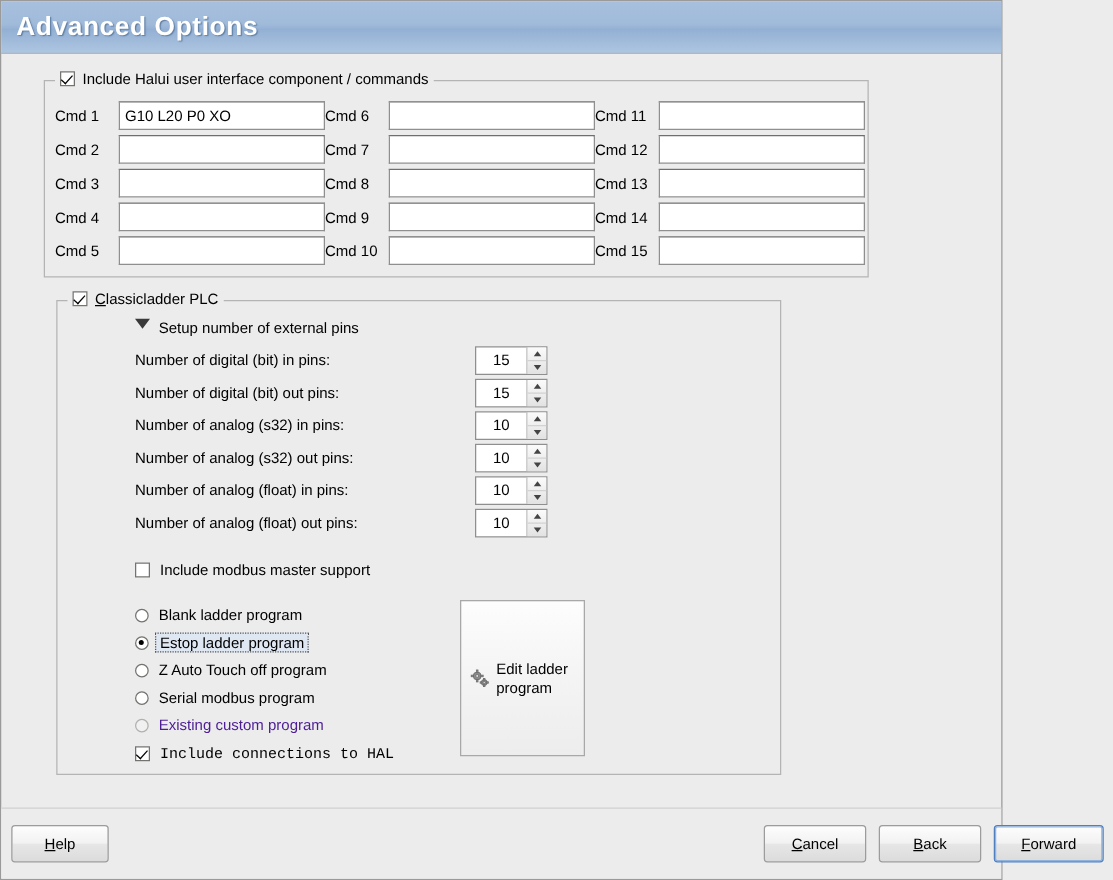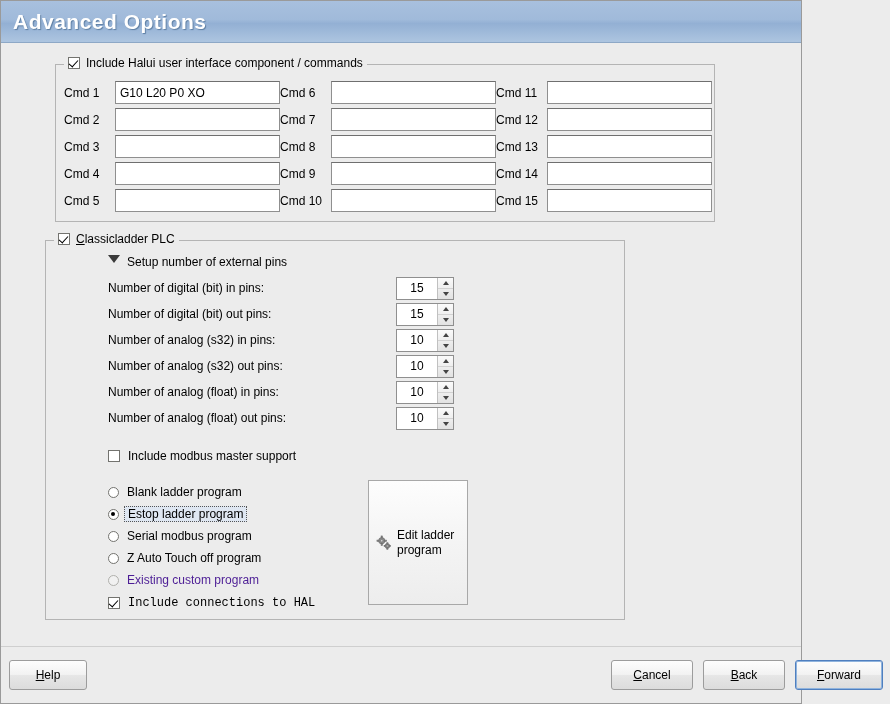--- a/index.html
+++ b/index.html
@@ -115,21 +115,21 @@
   }
   .rb.disabled {
     border-color: #b0b0ac;
     background: #f1f1f1;
   }
   
   #halui-frame {
     height: 158px;
     margin-top: 10px;
     width: 660px;
-    margin-left: 40px;
+    margin-left: 20px;
   }
   .cmd-grid {
     display: grid;
     grid-template-columns: repeat(3, 1fr);
     column-gap: 0px;
     row-gap: 4px;
     padding: 16px 8px 8px 8px;
     box-sizing: border-box;
   }
   .cmd-cell {
@@ -180,21 +180,20 @@
     border-left: 6px solid transparent;
     border-right: 6px solid transparent;
     border-top: 8px solid #3a3a3a;
     display: inline-block;
   }
   .pin-row {
     display: flex;
     align-items: center;
     height: 26px;
     margin-left: 52px;
-    gap: 16px;
   }
   .pin-label {
     width: 272px;
     font-size: 12px;
   }
   .spin {
     display: flex;
     width: 58px;
     height: 23px;
     border: 1px solid #8f8f8f;
@@ -537,25 +536,25 @@
           <div class="radio-row">
             <span class="rb"></span>
             <span class="lbl">Blank ladder program</span>
           </div>
           <div class="radio-row">
             <span class="rb selected"></span>
             <span class="lbl focus">Estop ladder program</span>
           </div>
           <div class="radio-row">
             <span class="rb"></span>
-            <span class="lbl">Serial modbus program</span>
+            <span class="lbl">Z Auto Touch off program</span>
           </div>
           <div class="radio-row">
             <span class="rb"></span>
-            <span class="lbl">Z Auto Touch off program</span>
+            <span class="lbl">Serial modbus program</span>
           </div>
           <div class="radio-row">
             <span class="rb disabled"></span>
             <span class="lbl disabled">Existing custom program</span>
           </div>
         </div>
 
         <div class="hal-row">
           <span class="cb checked"></span>
           <span>Include connections to HAL</span>

